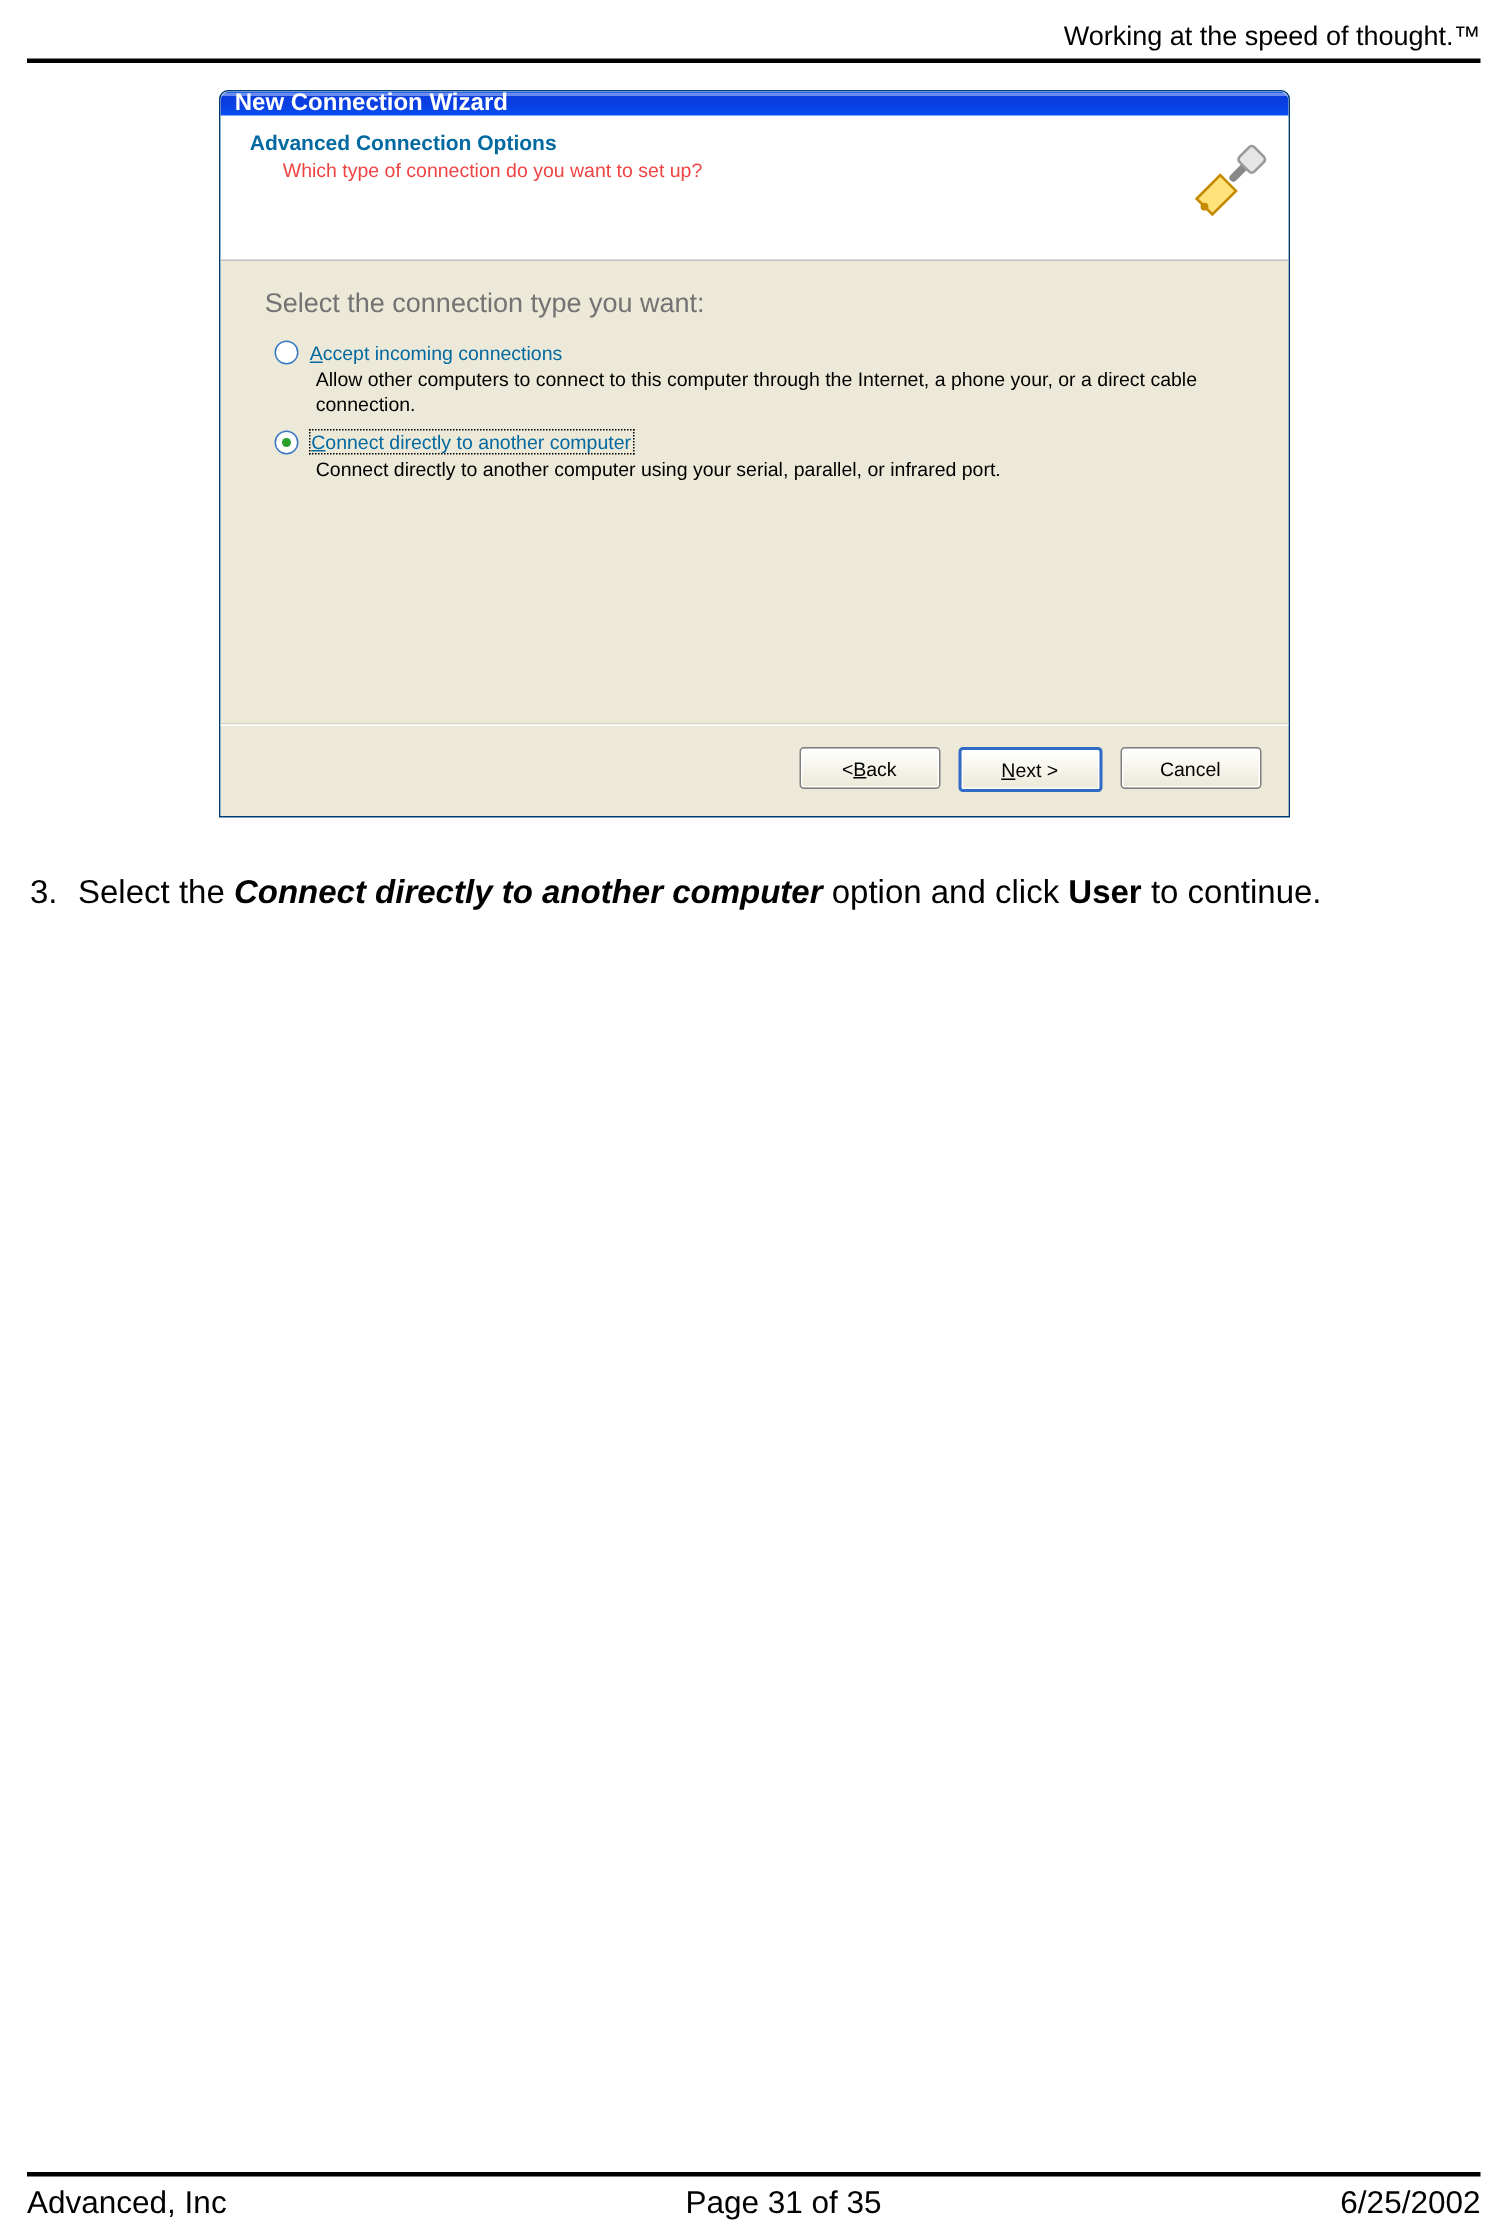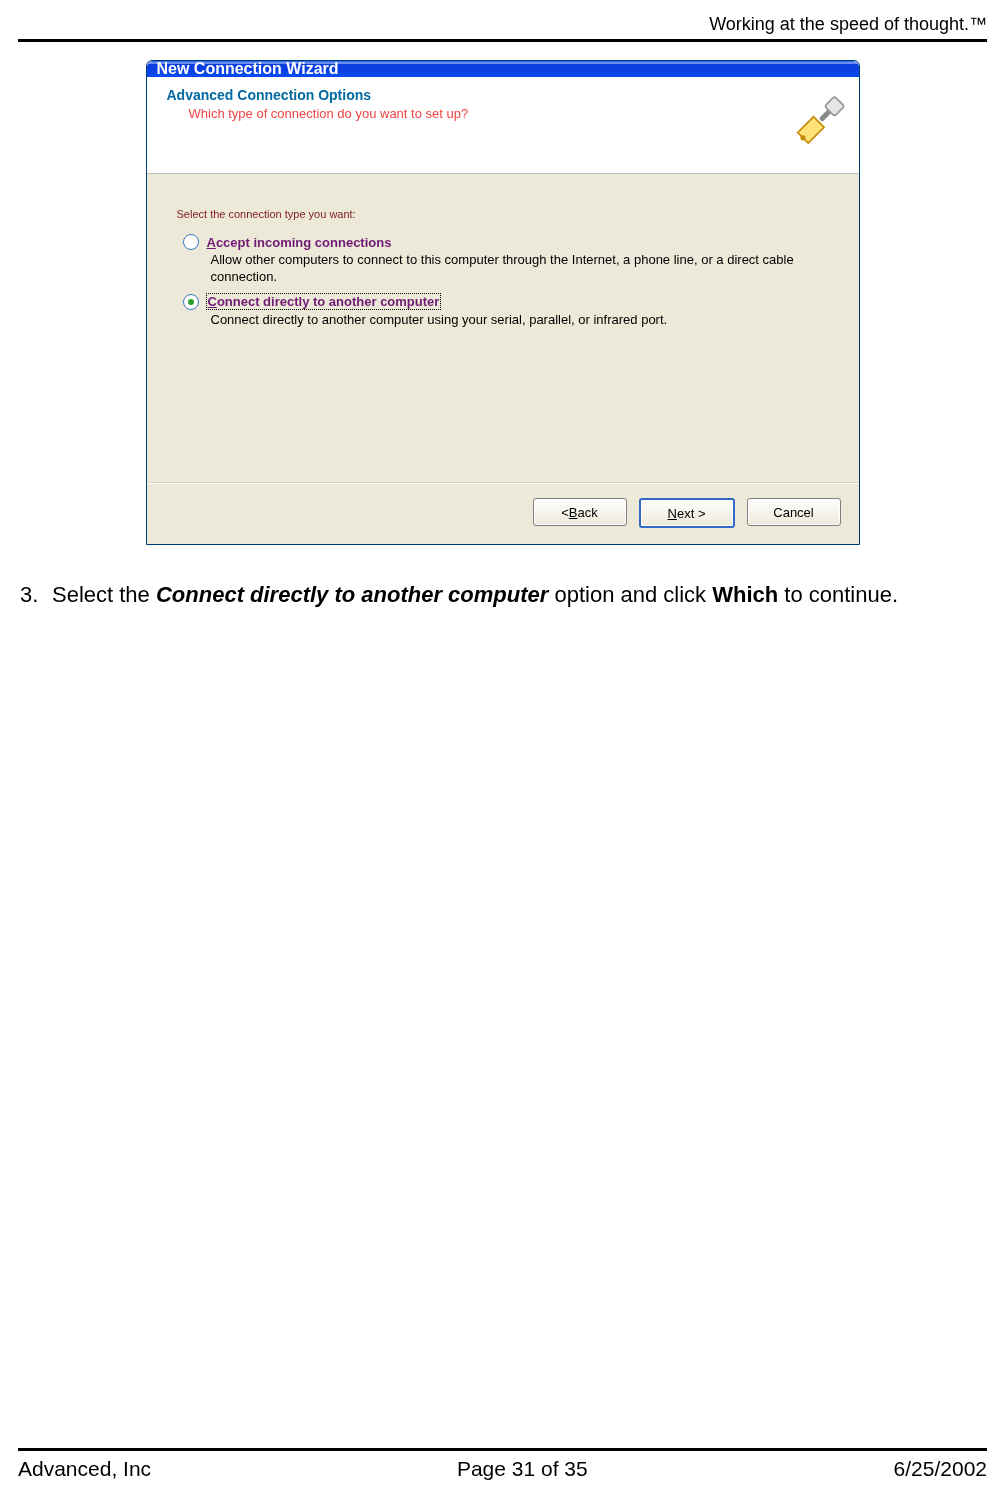--- a/index.html
+++ b/index.html
@@ -97,44 +97,43 @@
     display:flex; align-items:center; justify-content:center;
   }
   .header-icon svg { width:56px; height:56px; }
   .content-panel {
     background: #ece9d8;
     padding: 18px 30px 30px 30px;
     min-height: 260px;
     border-bottom: 1px solid #d6d2c2;
   }
   .instruct {
-    font-size: 11px;
-    color:#7f1d1d;
+    font-size: 18px;
+    color:#737373;
     margin-bottom: 14px;
-    margin-top: 16px;
   }
   .option {
     margin: 8px 0 0 6px;
   }
   .opt-row {
     display:flex; align-items:center; gap:8px;
   }
   .radio {
     width:14px; height:14px; border-radius:50%;
     background:#fff;
     border:1px solid #3a78c3;
     display:inline-flex; align-items:center; justify-content:center;
     flex-shrink:0;
   }
   .radio.sel::after{
     content:""; width:6px; height:6px; border-radius:50%;
     background:#2aa02a; display:block;
   }
   .opt-label {
-    font-size:13px; font-weight:bold; color:#701a75;
+    font-size:13px; font-weight:normal; color:#0369a1;
   }
   .opt-label.boxed {
     outline:1px dotted #000;
     padding:0 1px;
   }
   .opt-label .ul { text-decoration: underline; }
   .opt-desc {
     font-size:13px; color:#000;
     margin:2px 0 6px 28px;
     line-height:1.3;
@@ -211,21 +210,21 @@
           </div>
         </div>
         <div class="content-panel">
           <div class="instruct">Select the connection type you want:</div>
 
           <div class="option">
             <div class="opt-row">
               <span class="radio"></span>
               <span class="opt-label"><span class="ul">A</span><span>ccept incoming connections</span></span>
             </div>
-            <div class="opt-desc">Allow other computers to connect to this computer through the Internet, a phone line, or a direct cable connection.</div>
+            <div class="opt-desc">Allow other computers to connect to this computer through the Internet, a phone your, or a direct cable connection.</div>
           </div>
 
           <div class="option">
             <div class="opt-row">
               <span class="radio sel"></span>
               <span class="opt-label boxed"><span class="ul">C</span><span>onnect directly to another computer</span></span>
             </div>
             <div class="opt-desc">Connect directly to another computer using your serial, parallel, or infrared port.</div>
           </div>
         </div>
@@ -242,21 +241,21 @@
           <div class="btn">
               <span>Cancel</span>
             </div>
         </div>
       </div>
     </div>
 
     <div class="step">
       <div class="step-num">3.</div>
       <div class="step-text">
-        <span>Select the </span><span class="bi">Connect directly to another computer</span><span> option and click </span><span class="b">Which</span><span> to continue.</span>
+        <span>Select the </span><span class="bi">Connect directly to another computer</span><span> option and click </span><span class="b">User</span><span> to continue.</span>
       </div>
     </div>
   </div>
 
   <div class="footer">
     <div>Advanced, Inc</div>
     <div>Page 31 of 35</div>
     <div>6/25/2002</div>
   </div>
 </div>

